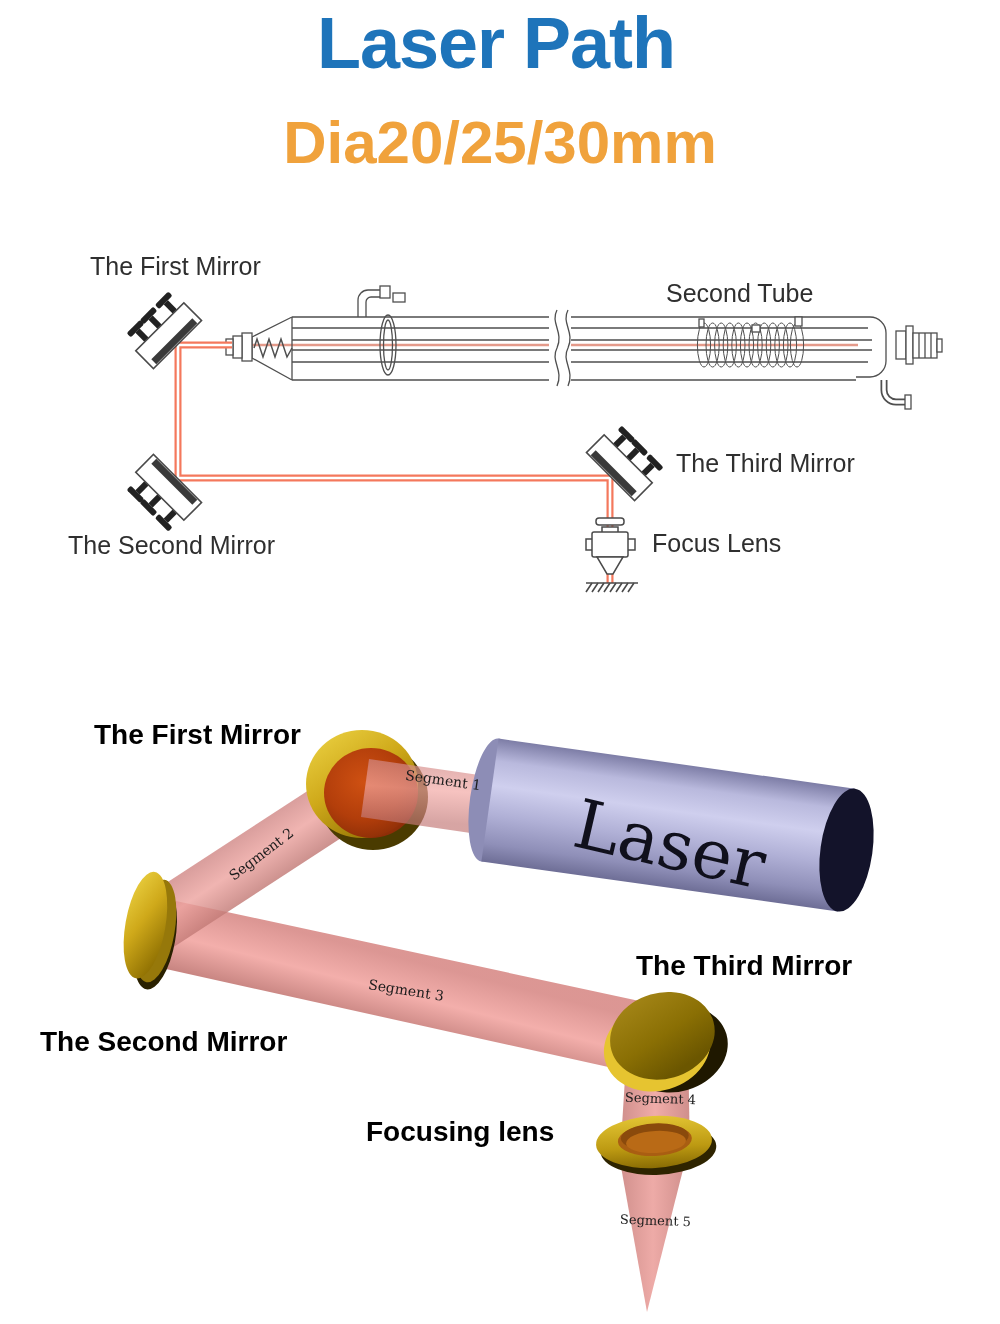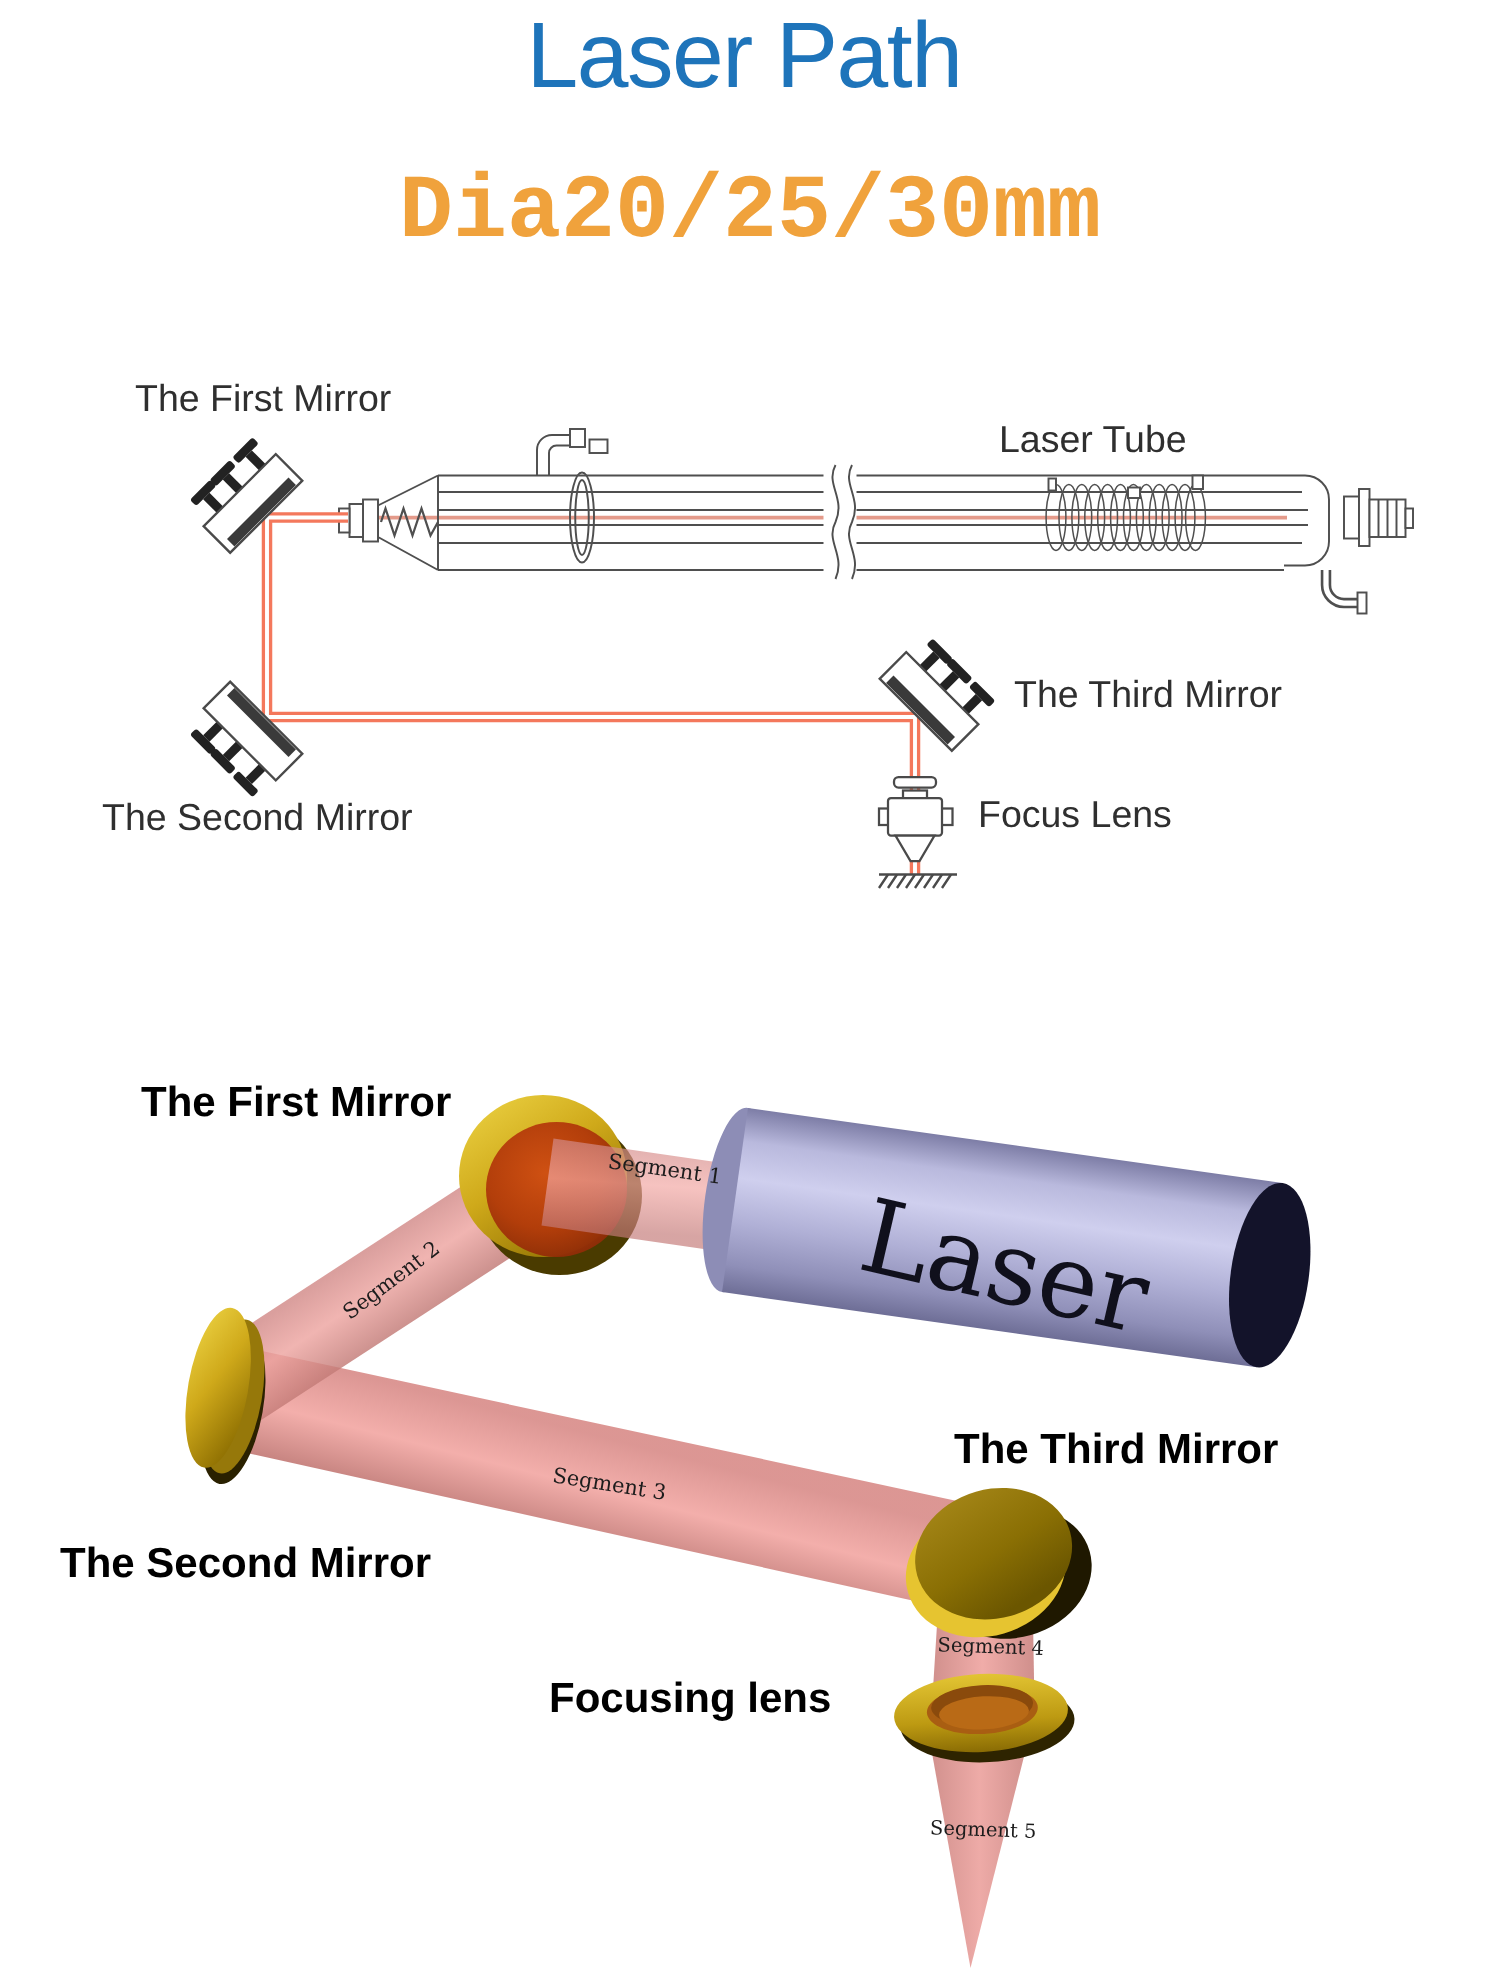--- a/index.html
+++ b/index.html
@@ -1,22 +1,22 @@
 <!DOCTYPE html>
 <html><head>
 <meta charset="utf-8">
 <style>
   html,body{margin:0;padding:0;}
   body{width:1000px;height:1324px;position:relative;background:#ffffff;
        font-family:"Liberation Sans",sans-serif;overflow:hidden;}
   .abs{position:absolute;}
   .title{width:992px;text-align:center;top:2px;left:0;
-         font-size:62px;font-weight:400;color:#1e74ba;letter-spacing:-1px;}
+         font-size:72px;font-weight:700;color:#1e74ba;letter-spacing:-1px;}
   .subtitle{width:1000px;text-align:center;top:108px;left:0;
-            font-size:60px;font-weight:700;color:#f0a23c;font-family:Liberation Mono, monospace;}
+            font-size:60px;font-weight:700;color:#f0a23c;}
   .tdlabel{font-size:25px;color:#2f2f2f;font-weight:400;white-space:nowrap;}
   .bdlabel{font-size:28px;color:#000;font-weight:700;white-space:nowrap;}
   .seglabel{font-family:"DejaVu Serif",serif;font-size:14px;color:#1c1c1c;
             white-space:nowrap;transform-origin:center;}
   svg{position:absolute;left:0;display:block;}
 </style>
 </head>
 <body>
 
 <div class="abs title">Laser Path</div>
@@ -103,21 +103,21 @@
     <rect x="592" y="302" width="36" height="25" rx="2"></rect>
     <polygon points="597,327 623,327 613,344 607,344"></polygon>
     <g stroke-width="1.6" fill="none">
       <path d="M586,353 H638"></path>
       <path d="M592,353 l-6,9 M598,353 l-6,9 M604,353 l-6,9 M610,353 l-6,9 M616,353 l-6,9 M622,353 l-6,9 M628,353 l-6,9 M634,353 l-6,9"></path>
     </g>
   </g>
 </svg>
 
 <div class="abs tdlabel" style="left:90px;top:252px">The First Mirror</div>
-<div class="abs tdlabel" style="left:666px;top:279px">Laser Tube</div>
+<div class="abs tdlabel" style="left:666px;top:279px">Second Tube</div>
 <div class="abs tdlabel" style="left:676px;top:449px">The Third Mirror</div>
 <div class="abs tdlabel" style="left:68px;top:531px">The Second Mirror</div>
 <div class="abs tdlabel" style="left:652px;top:529px">Focus Lens</div>
 
 <svg style="top:690px" width="1000" height="634" viewBox="0 0 1000 634">
   <defs>
     <linearGradient id="gCyl" x1="0" y1="0" x2="0" y2="1">
       <stop offset="0" stop-color="#7d7da6"></stop>
       <stop offset="0.18" stop-color="#b9b9dd"></stop>
       <stop offset="0.38" stop-color="#cfcfee"></stop>

